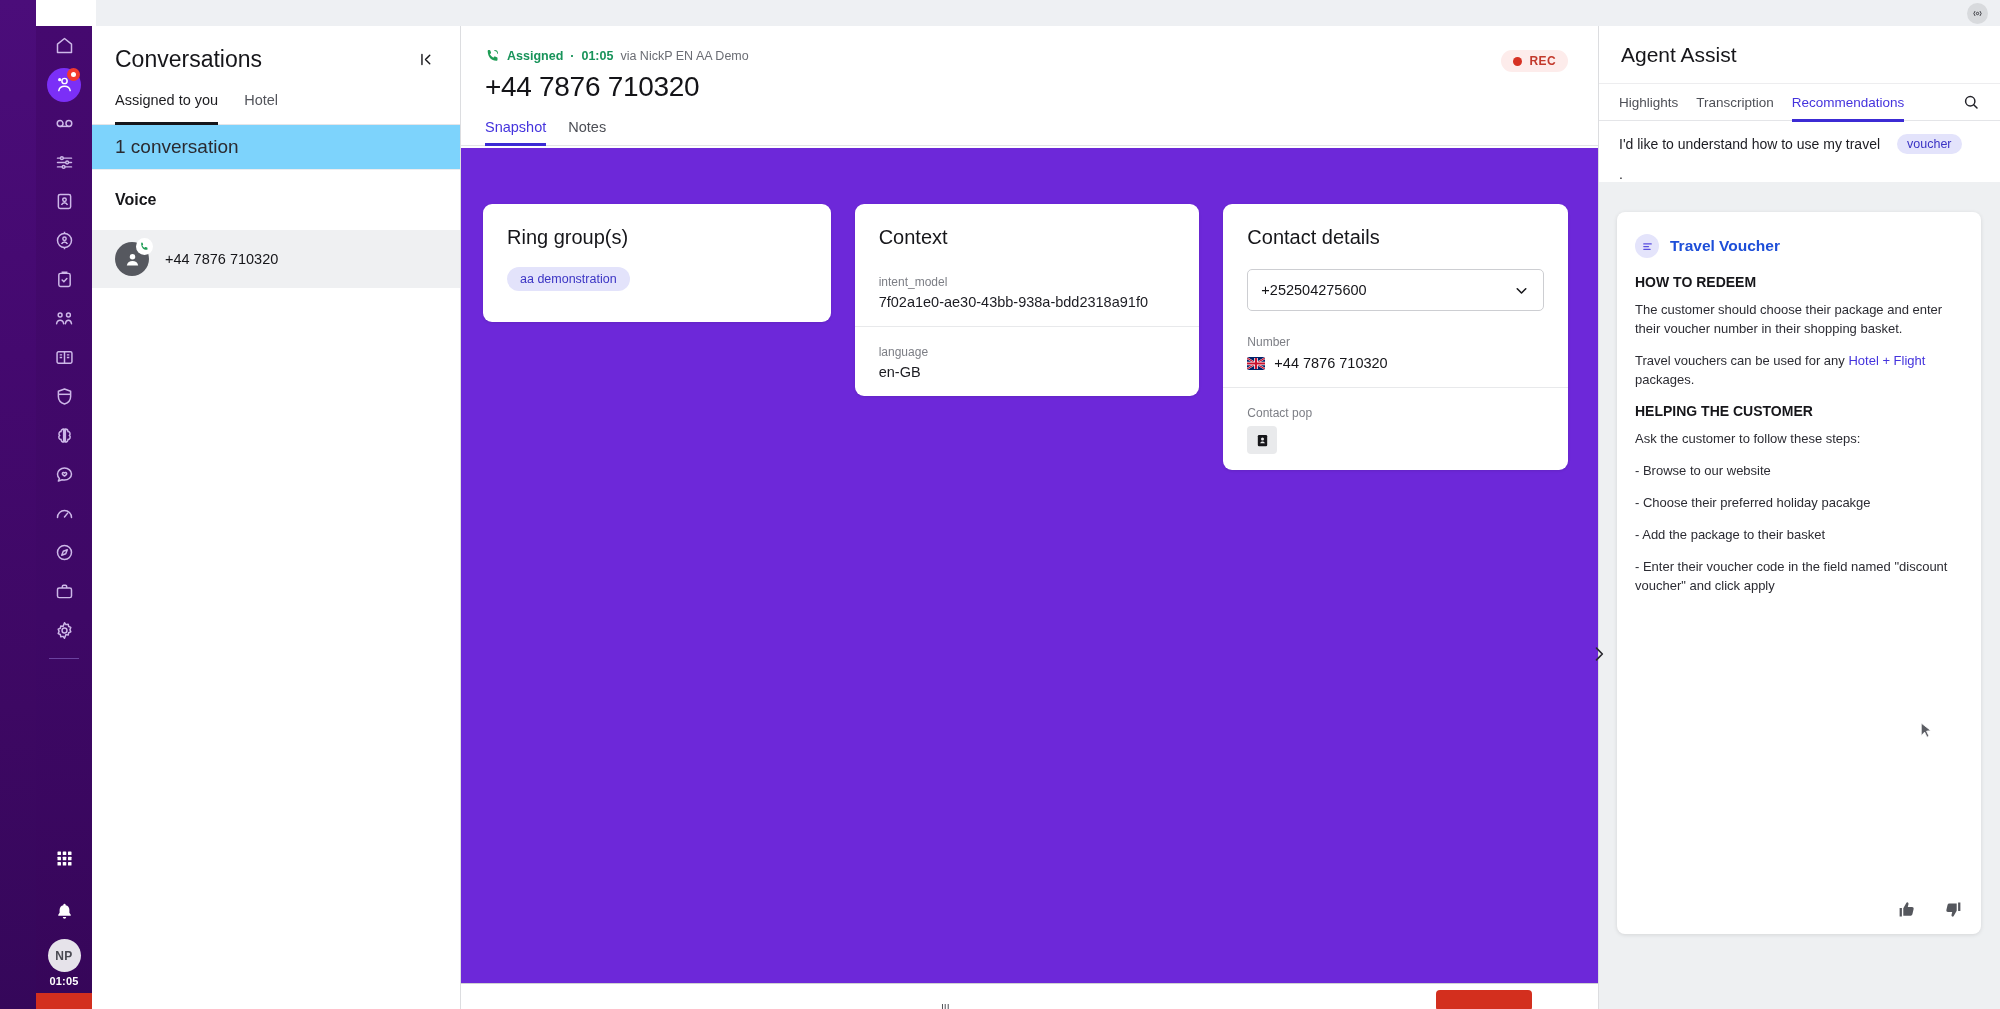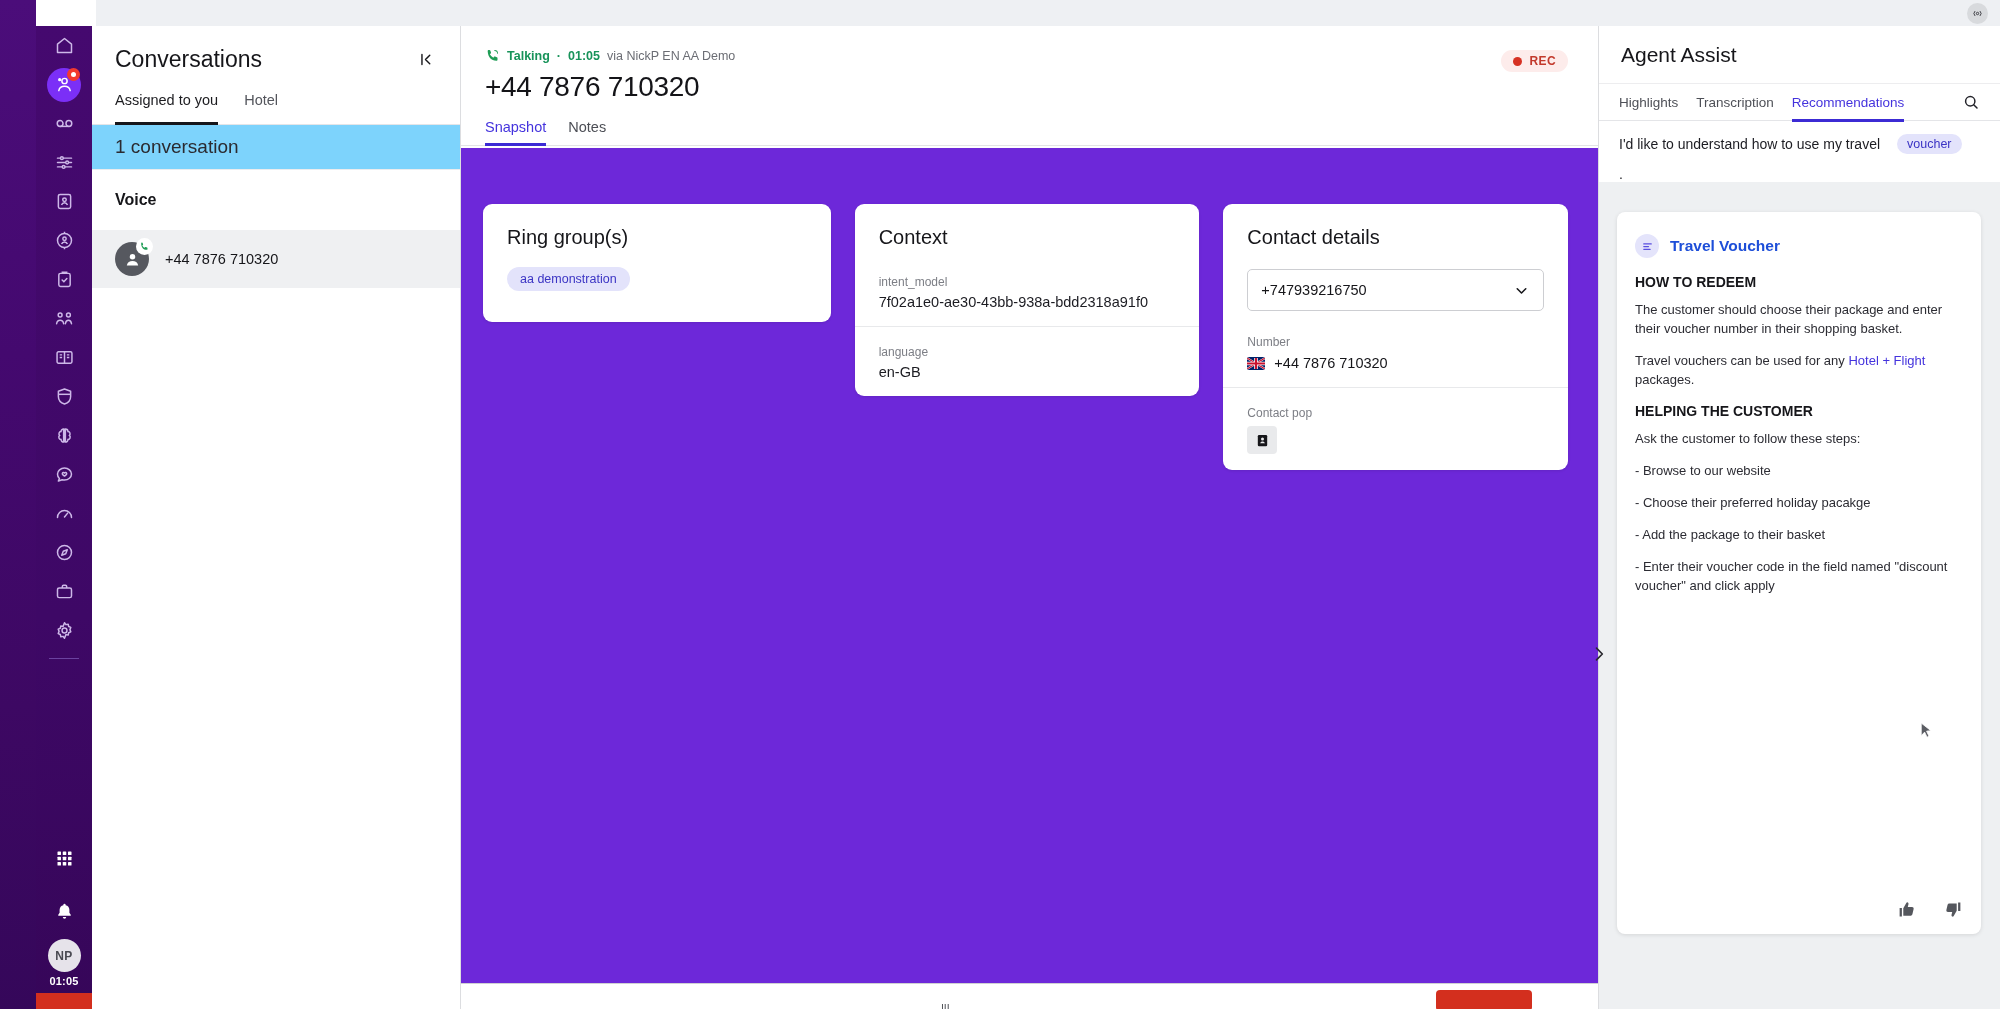--- a/index.html
+++ b/index.html
@@ -457,21 +457,21 @@
 
   <div class="center">
     <div class="call-head">
       <div class="call-status">
         <span class="phone">
           <svg viewBox="0 0 24 24" width="15" height="15" fill="currentColor">
               <path d="M7.1 3.2c.7 0 1.3.4 1.5 1.1l1 2.8c.2.6 0 1.3-.5 1.7l-1.3 1a13 13 0 005.6 5.6l1-1.3c.4-.5 1.1-.7 1.7-.5l2.8 1c.7.2 1.1.8 1.1 1.5v2.6c0 .9-.8 1.7-1.8 1.6C9.9 19.7 4.8 14.6 4.3 5c-.1-1 .7-1.8 1.6-1.8z"></path>
               <path d="M15.4 3.2a.7.7 0 000 1.4 4 4 0 014 4 .7.7 0 001.4 0 5.4 5.4 0 00-5.4-5.4z"></path>
             </svg>
         </span>
-        <span class="talk">Talking</span>
+        <span class="talk">Assigned</span>
         <span class="talk">·</span>
         <span class="talk">01:05</span>
         <span class="via">via NickP EN AA Demo</span>
       </div>
       <div class="call-number">+44 7876 710320</div>
       <div class="rec-pill">
         <div class="rdot"></div>
         <span>REC</span>
       </div>
     </div>
@@ -497,21 +497,21 @@
         </div>
         <div class="ctx-row">
           <div class="ctx-label">language</div>
           <div class="ctx-value">en-GB</div>
         </div>
       </div>
 
       <div class="card card-contact">
         <div class="card-title">Contact details</div>
         <div class="select-box">
-          <span>+747939216750</span>
+          <span>+252504275600</span>
           <span style="display:flex">
             <svg viewBox="0 0 24 24" width="17" height="17" fill="none" stroke="#16161a" stroke-width="2.2" stroke-linecap="round" stroke-linejoin="round">
                 <path d="M6 9.5l6 6 6-6"></path>
               </svg>
           </span>
         </div>
         <div style="height:6px"></div>
         <div class="cd-row">
           <div class="cd-label">Number</div>
           <div class="cd-value">

